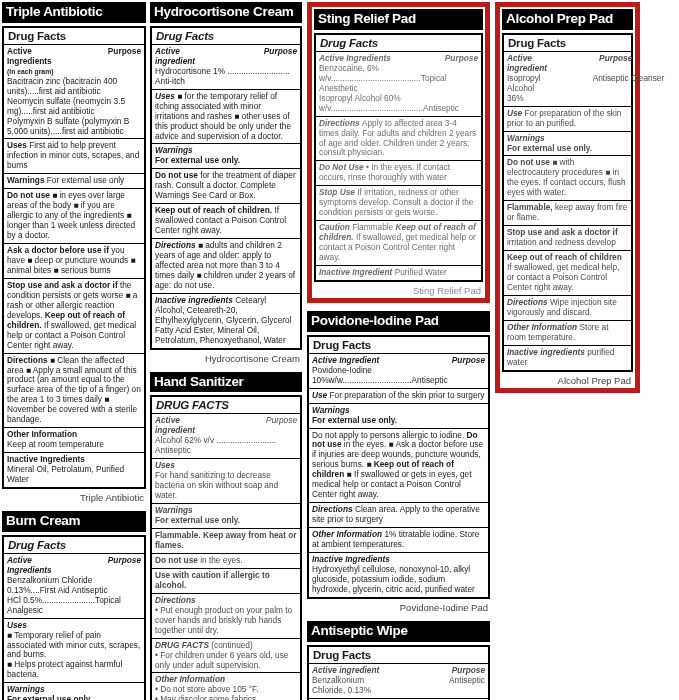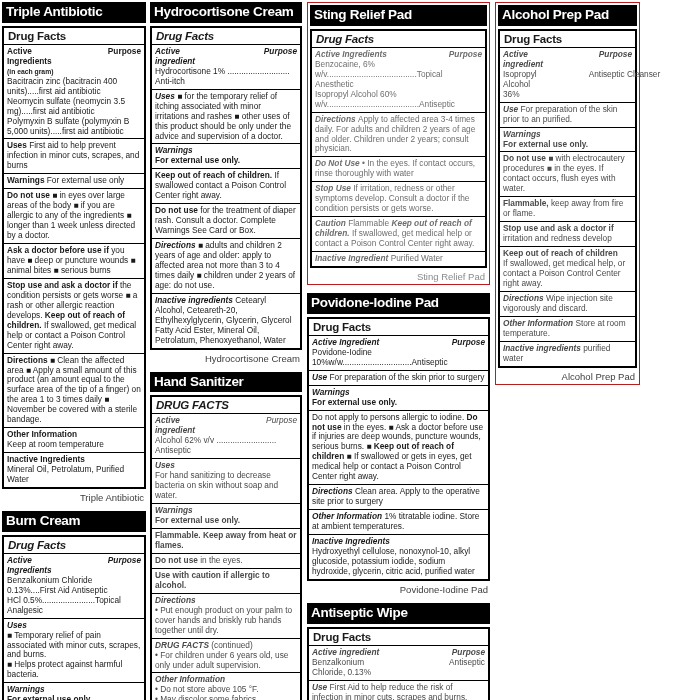--- a/index.html
+++ b/index.html
@@ -4,21 +4,21 @@
 <style>
   html,body{margin:0;padding:0;background:#fff;}
   .page{position:relative;width:679px;height:700px;background:#fff;overflow:hidden;
         font-family:"Liberation Sans",sans-serif;color:#1a1a1a;}
   .col{position:absolute;top:2px;}
   .col[data-col="1"]{left:2px;width:144px;}
   .col[data-col="2"]{left:150px;width:152px;}
   .col[data-col="3"]{left:307px;width:183px;}
   .col[data-col="4"]{left:495px;width:145px;}
   .panel{margin-bottom:8px;}
-  .frame{border:1px solid #b91c1c;padding:2px;}
+  .frame{border:5px solid #b91c1c;padding:2px;}
   .ptitle{background:#000;color:#fff;font-weight:bold;font-size:13.5px;line-height:1.25;
           padding:2px 4px;margin-bottom:3px;letter-spacing:-0.3px;white-space:nowrap;overflow:hidden;}
   .pbox{border:2px solid #000;background:#fff;}
   .pheading{font-size:11.5px;padding:2px 4px;letter-spacing:-0.2px;}
   .sec{border-top:1px solid #000;padding:2px 3px;font-size:8.3px;line-height:1.2;}
   .ln{margin:0;}
   .split{display:flex;justify-content:space-between;gap:4px;}
   .split .r{text-align:right;white-space:nowrap;margin-left:48px;}
   .s-b{font-weight:bold;}
   .s-i{font-style:italic;}
@@ -117,24 +117,24 @@
             <div class="ln"><span>Hydrocortisone 1% ........................... Anti-itch</span></div>
           </div>
           <div class="sec">
             <div class="ln"><span class="s-bi">Uses </span><span>■ for the temporary relief of itching associated with minor irritations and rashes ■ other uses of this product should be only under the advice and supervision of a doctor.</span></div>
           </div>
           <div class="sec">
             <div class="ln"><span class="s-bi">Warnings</span></div>
             <div class="ln"><span class="s-b">For external use only.</span></div>
           </div>
           <div class="sec">
+            <div class="ln"><span class="s-b">Do not use </span><span>for the treatment of diaper rash. Consult a doctor. Complete Warnings See Card or Box.</span></div>
+          </div>
+          <div class="sec">
             <div class="ln"><span class="s-b">Keep out of reach of children. </span><span>If swallowed contact a Poison Control Center right away.</span></div>
-          </div>
-          <div class="sec">
-            <div class="ln"><span class="s-b">Do not use </span><span>for the treatment of diaper rash. Consult a doctor. Complete Warnings See Card or Box.</span></div>
           </div>
           <div class="sec">
             <div class="ln"><span class="s-bi">Directions </span><span>■ adults and children 2 years of age and older: apply to affected area not more than 3 to 4 times daily ■ children under 2 years of age: do not use.</span></div>
           </div>
           <div class="sec">
             <div class="ln"><span class="s-bi">Inactive ingredients </span><span>Cetearyl Alcohol, Ceteareth-20, Ethylhexylglycerin, Glycerin, Glycerol Fatty Acid Ester, Mineral Oil, Petrolatum, Phenoxyethanol, Water</span></div>
           </div>
         </div>
         <div class="pcaption">Hydrocortisone Cream</div>
       </div>

